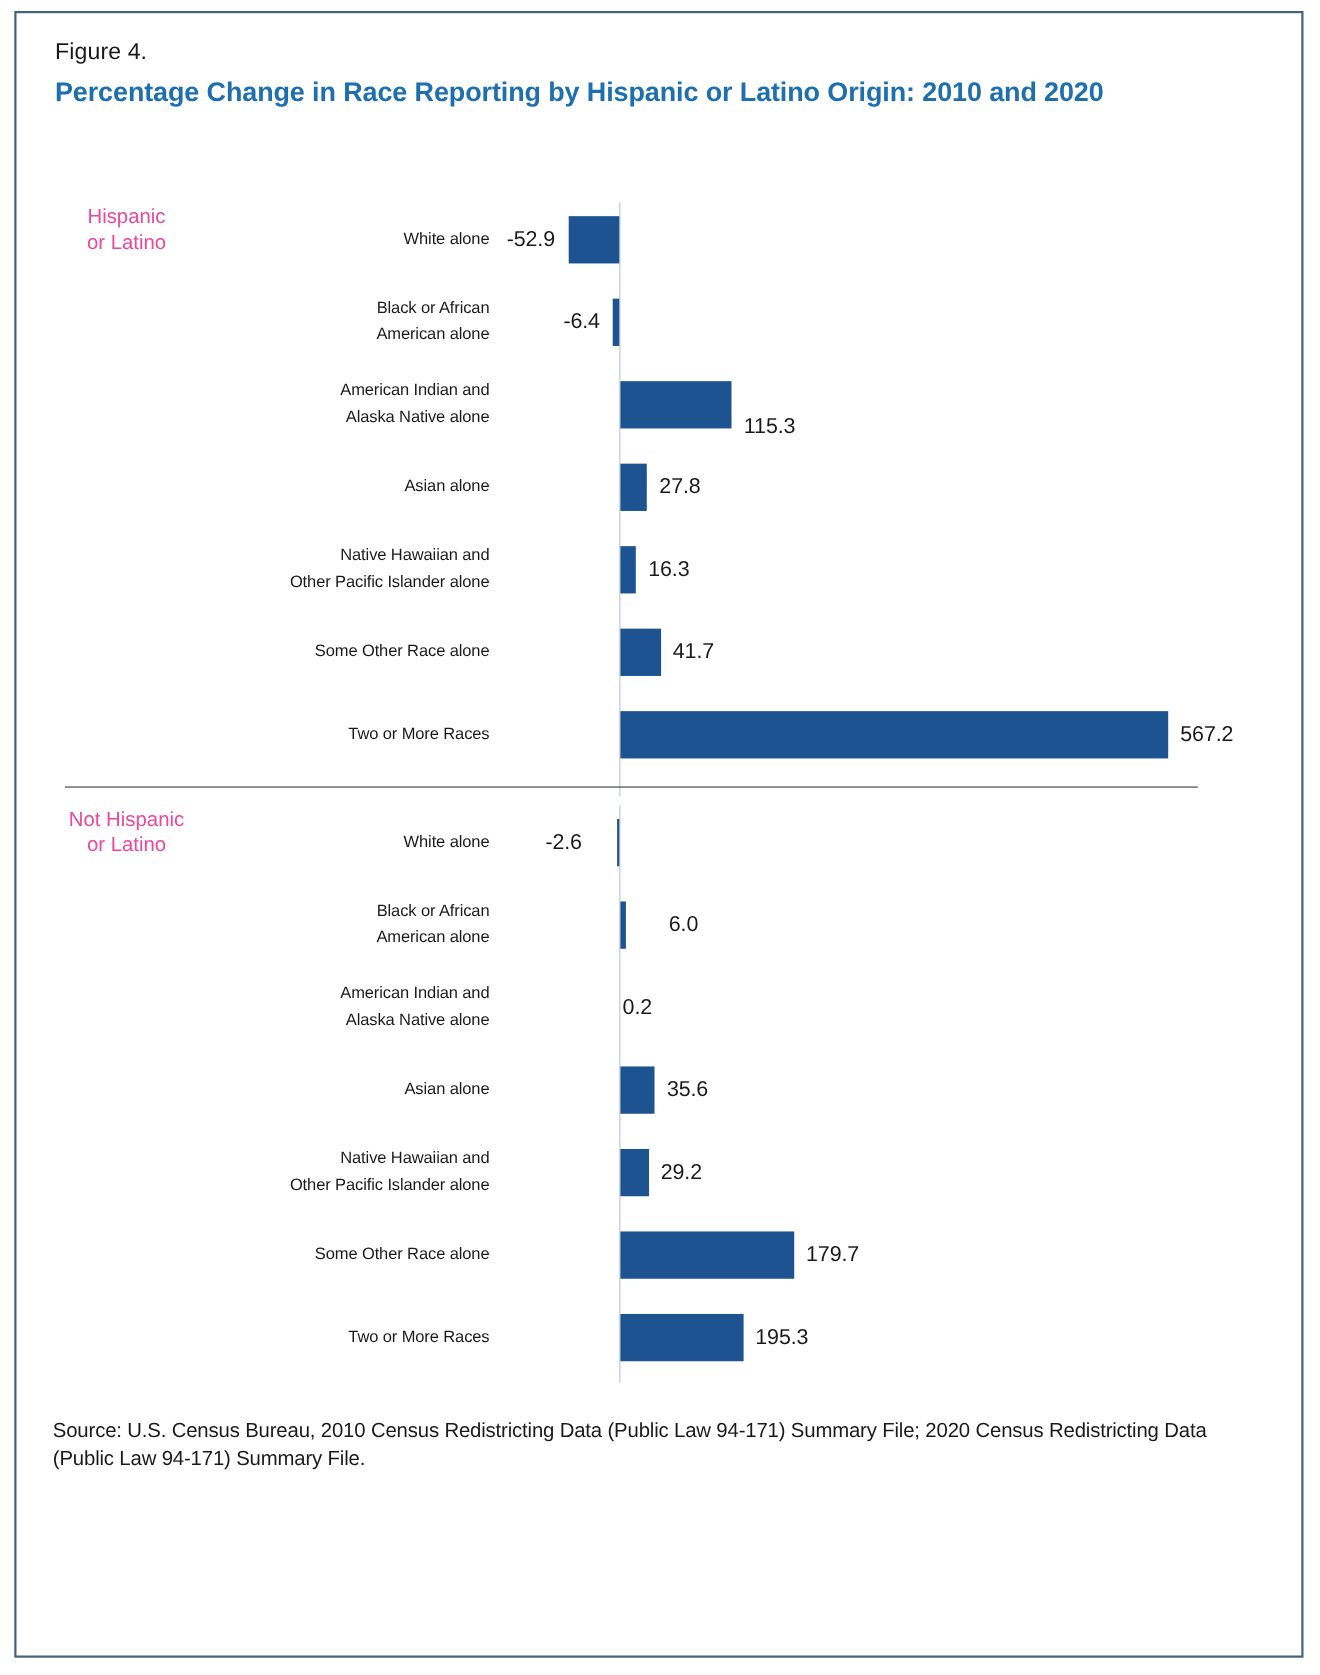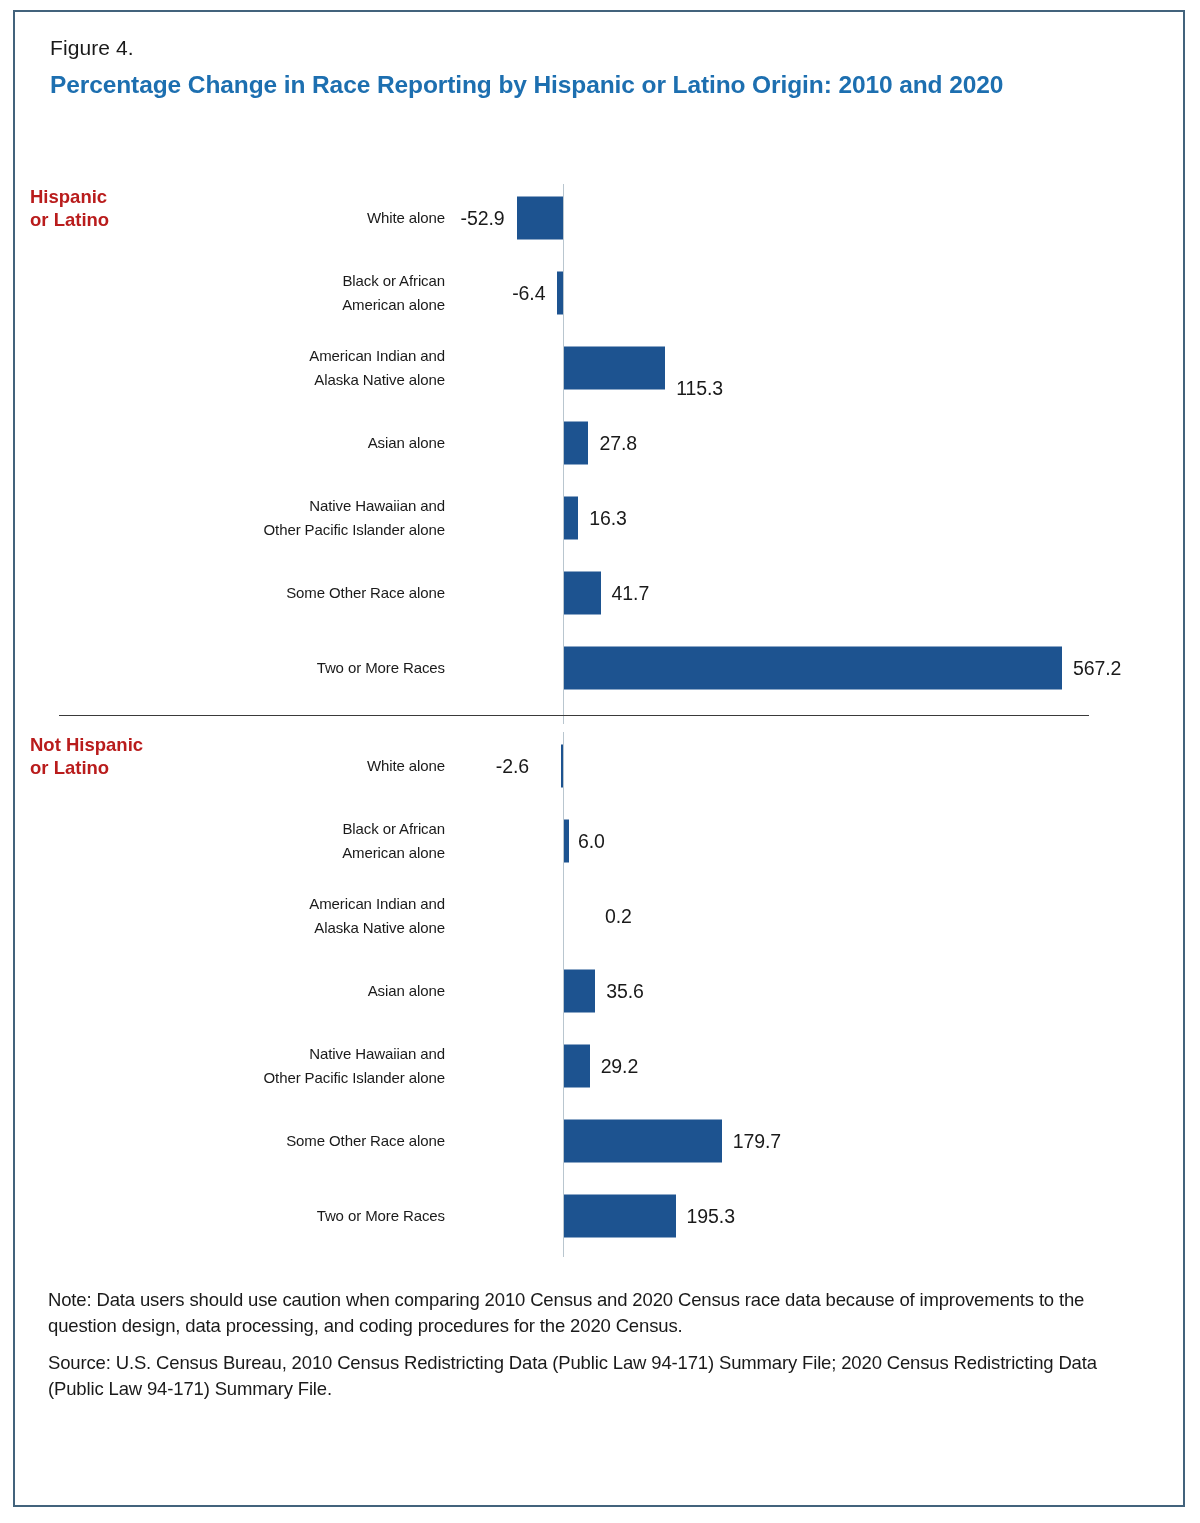--- a/index.html
+++ b/index.html
@@ -51,24 +51,24 @@
     position: absolute;
     left: 0;
     top: 0;
     width: 1168px;
     height: 1493px;
   }
 
   .group-header {
     position: absolute;
     font-size: 18.5px;
-    font-weight: bold;
-    color: #b91c1c;
+    font-weight: normal;
+    color: #ec4899;
     line-height: 23px;
-    text-align: left;
+    text-align: center;
     width: 170px;
   }
 
   .section-divider {
     position: absolute;
     left: 44px;
     width: 1030px;
     height: 1px;
     background: #3a3a3a;
   }
@@ -207,28 +207,28 @@
         </div>
         <div class="bar" style="background: rgb(29, 83, 144); width: 2.2828px; left: 545.717px;"></div>
         <div class="bar-value" style="left: 514px; transform: translate(-100%, -50%);">-2.6</div>
       </div>
       <div class="row" style="top: 791px;">
         <div class="row-label" style="right: 738px; width: 380px;">
           <div>Black or African</div>
           <div>American alone</div>
         </div>
         <div class="bar" style="background: rgb(29, 83, 144); width: 5.268px; left: 549px;"></div>
-        <div class="bar-value" style="left: 563px;">6.0</div>
+        <div class="bar-value" style="left: 593px;">6.0</div>
       </div>
       <div class="row" style="top: 866px;">
         <div class="row-label" style="right: 738px; width: 380px;">
           <div>American Indian and</div>
           <div>Alaska Native alone</div>
         </div>
-        <div class="bar-value" style="left: 590px;">0.2</div>
+        <div class="bar-value" style="left: 551px;">0.2</div>
       </div>
       <div class="row" style="top: 941px;">
         <div class="row-label" style="right: 738px; width: 380px;">
           <div>Asian alone</div>
         </div>
         <div class="bar" style="background: rgb(29, 83, 144); width: 31.2568px; left: 549px;"></div>
         <div class="bar-value" style="left: 591.257px;">35.6</div>
       </div>
       <div class="row" style="top: 1016px;">
         <div class="row-label" style="right: 738px; width: 380px;">
@@ -249,17 +249,16 @@
         <div class="row-label" style="right: 738px; width: 380px;">
           <div>Two or More Races</div>
         </div>
         <div class="bar" style="background: rgb(29, 83, 144); width: 111.594px; left: 549px;"></div>
         <div class="bar-value" style="left: 671.594px;">195.3</div>
       </div>
       <div class="section-divider" style="background: rgb(58, 58, 58); top: 703px;"></div>
     </div>
 
   <div class="notes">
-    <div class="note-block">Note: Data users should use caution when comparing 2010 Census and 2020 Census race data because of improvements to the question design, data processing, and coding procedures for the 2020 Census.</div>
     <div class="note-block">Source: U.S. Census Bureau, 2010 Census Redistricting Data (Public Law 94-171) Summary File; 2020 Census Redistricting Data (Public Law 94-171) Summary File.</div>
   </div>
 
 </div>
 
 </body></html>

